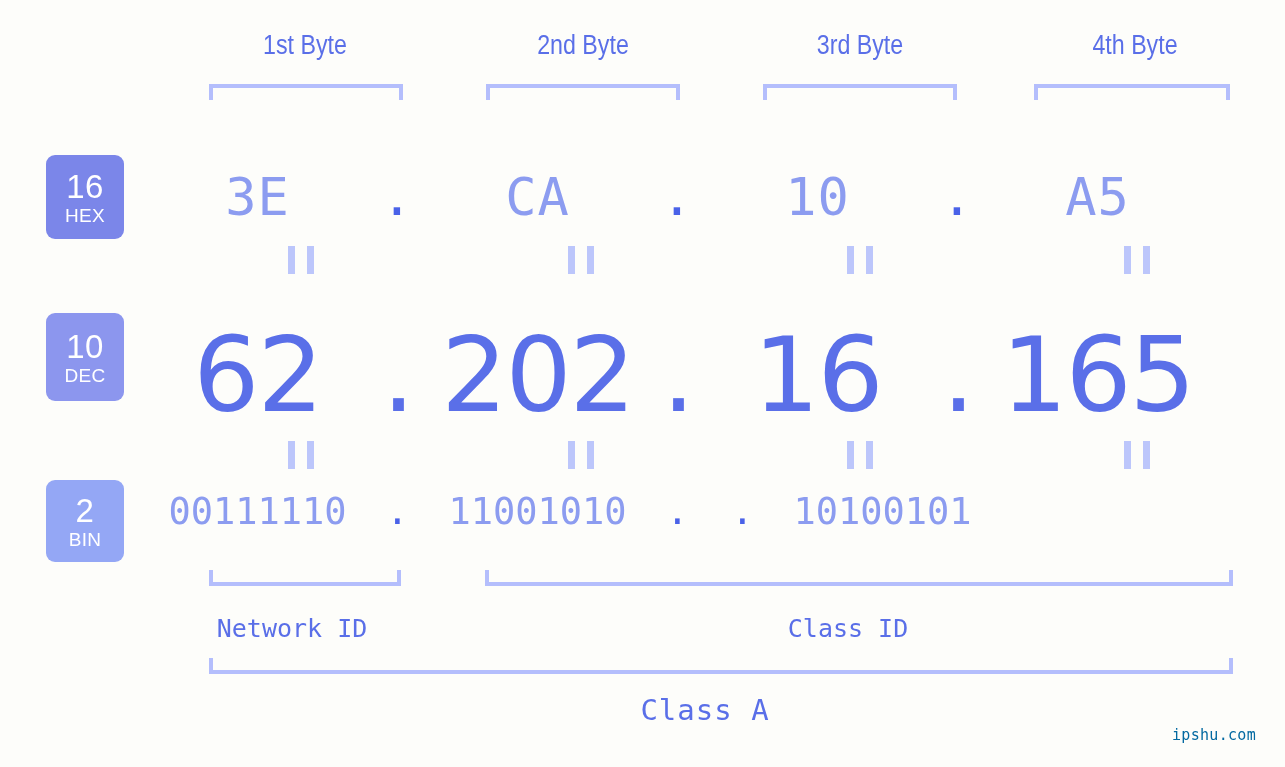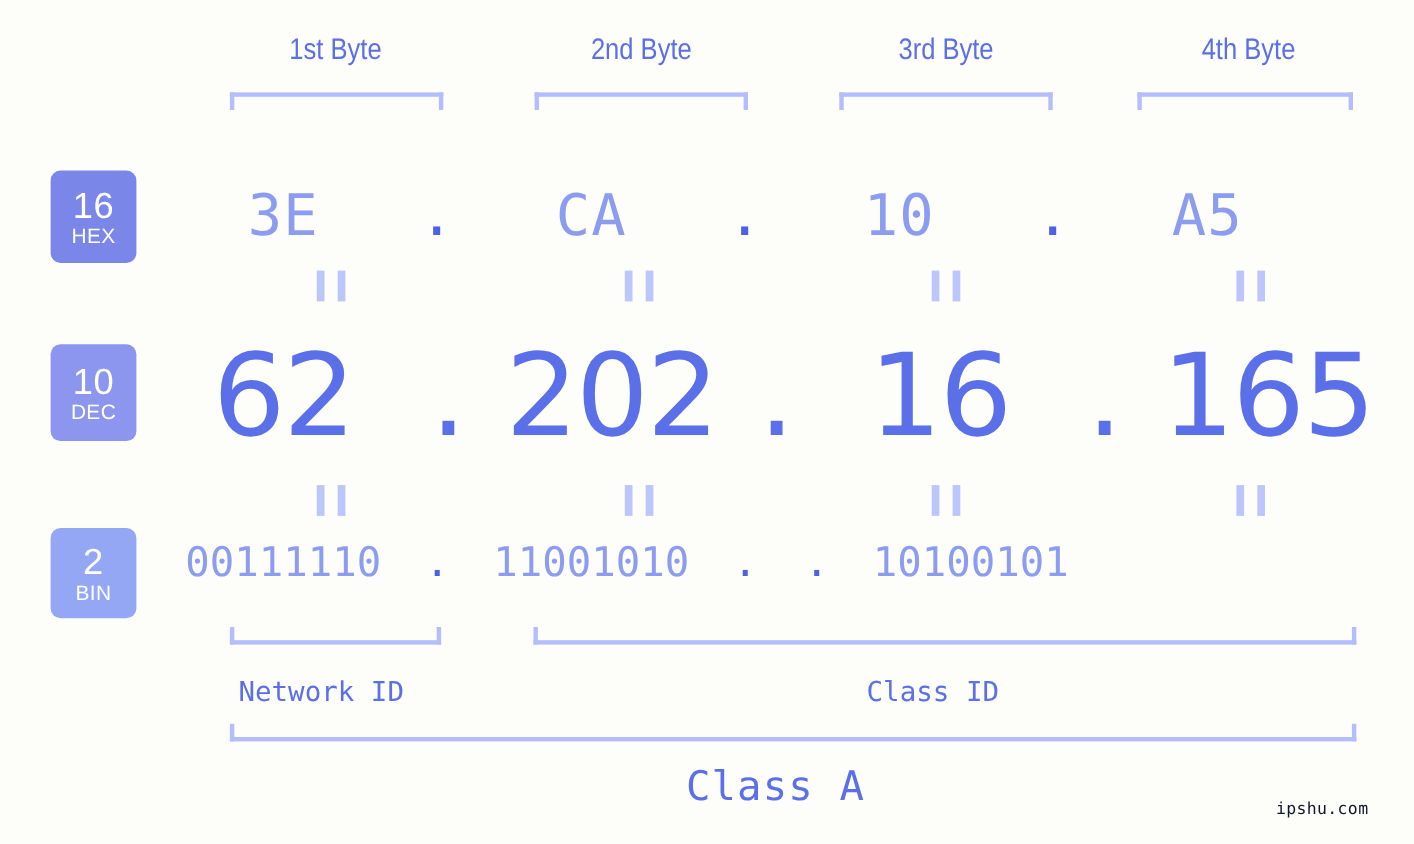--- a/index.html
+++ b/index.html
@@ -105,28 +105,27 @@
   #row-hex {
     top: 150px;
     height: 94px;
     color: #8c9cf0;
     font-family: "DejaVu Sans Mono", monospace;
     font-size: 52px;
     letter-spacing: 1px;
   }
   
   #row-dec {
-    top: 300px;
+    top: 316px;
     height: 118px;
     color: #5a6fe8;
     font-family: "DejaVu Sans", sans-serif;
     font-size: 104px;
     font-weight: 400;
     letter-spacing: -2px;
-    justify-content: space-between;
   }
   
   #row-bin {
     top: 478px;
     height: 66px;
     color: #8c9cf0;
     font-family: "DejaVu Sans Mono", monospace;
     font-size: 37px;
     letter-spacing: 0px;
     align-items: center;
@@ -181,34 +180,34 @@
   }
 
   
   #class-label {
     position: absolute;
     top: 693px;
     left: 150px;
     width: 1110px;
     text-align: center;
     font-family: "DejaVu Sans Mono", monospace;
-    font-size: 37px;
+    font-size: 29px;
     color: #5a6fe8;
     letter-spacing: 1px;
     white-space: nowrap;
   }
 
   
   #watermark {
     position: absolute;
-    right: 14px;
+    right: 2px;
     bottom: 23px;
     font-family: "DejaVu Sans Mono", monospace;
     font-size: 15px;
-    color: #0f172a;
+    color: #0369a1;
     letter-spacing: 0.3px;
     white-space: nowrap;
   }
 </style>
 </head>
 <body>
 
 <div id="stage">
 
   <div class="byte-label" style="left:180px;  width:250px;">1st Byte</div>

